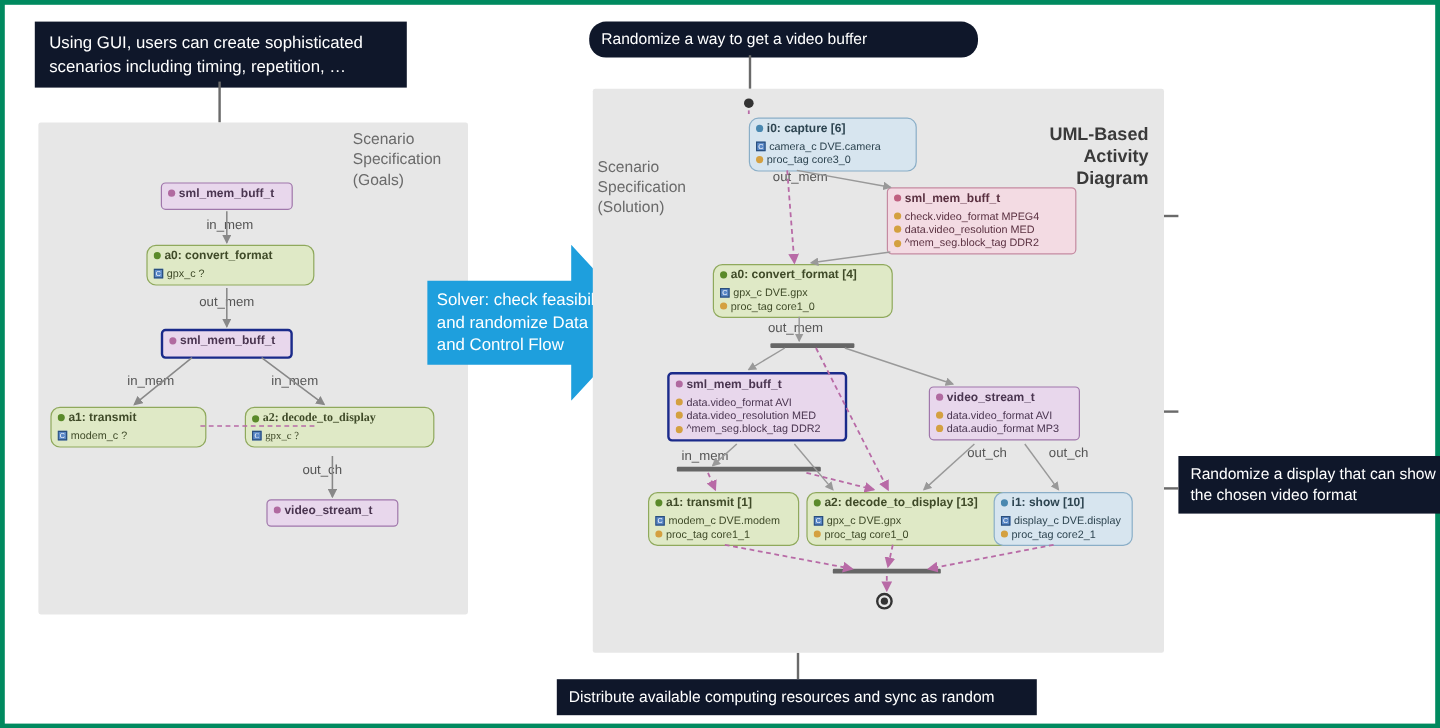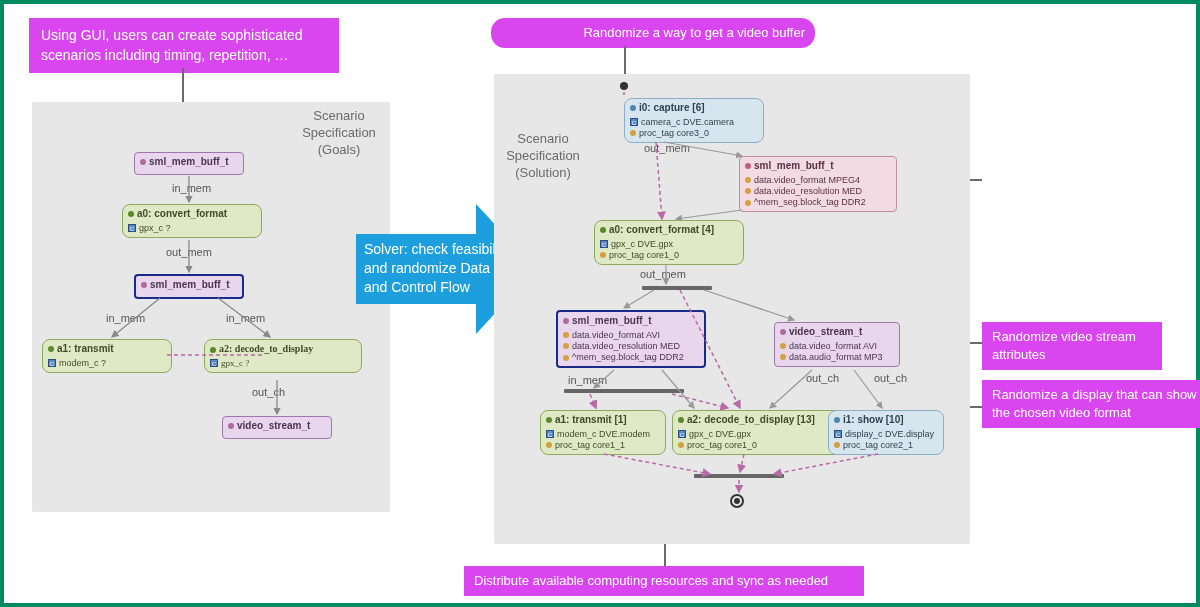--- a/index.html
+++ b/index.html
@@ -15,37 +15,37 @@
   }
   .frame {
     width: 1200px;
     height: 607px;
     border: 4px solid #008a5f;
     position: relative;
     background: #fff;
   }
   .callout {
     position: absolute;
-    background: #d946ef;
+    background: #0f172a;
     color: #fff;
     font-size: 14px;
     line-height: 1.4;
     padding: 8px 12px;
   }
   .callout.small { font-size: 13px; padding: 6px 10px; }
   .panel-bg {
     position: absolute;
     background: #e7e7e7;
     border-radius: 2px;
   }
   .panel-label {
     position: absolute;
     font-size: 13px;
     color: #6a6a6a;
-    text-align: center;
+    text-align: left;
     line-height: 1.3;
   }
   .uml-label {
     position: absolute;
     font-size: 15px;
     font-weight: bold;
     color: #3a3a3a;
     text-align: right;
     line-height: 1.2;
   }
@@ -90,39 +90,36 @@
 </style>
 </head>
 <body>
 <div class="frame">
 
 <div class="callout" style="left:25px; top:14px; width:310px;">
   <span>Using GUI, users can create sophisticated scenarios including timing, repetition, …</span>
 </div>
 <div class="leader v" style="left:178px; top:64px; height:34px;"></div>
 
-<div class="callout small" style="left:487px; top:14px; width:324px; text-align:right;border-radius:14px;">
+<div class="callout small" style="left:487px; top:14px; width:324px; text-align:left;border-radius:14px;">
   <span>Randomize a way to get a video buffer</span>
 </div>
 <div class="leader v" style="left:620px; top:42px; height:28px;"></div>
 
 <div class="leader" style="left:892px; top:175px; width:86px;"></div>
 
-<div class="callout small" style="left:978px; top:318px; width:180px;">
-  <span>Randomize video stream attributes</span>
-</div>
 <div class="leader" style="left:895px; top:338px; width:83px;"></div>
 
 <div class="callout small" style="left:978px; top:376px; width:228px;">
   <span>Randomize a display that can show the chosen video format</span>
 </div>
 <div class="leader" style="left:938px; top:402px; width:40px;"></div>
 
 <div class="callout small" style="left:460px; top:562px; width:400px;">
-  <span>Distribute available computing resources and sync as needed</span>
+  <span>Distribute available computing resources and sync as random</span>
 </div>
 <div class="leader v" style="left:660px; top:540px; height:22px;"></div>
 
 <div class="panel-bg" style="left:28px; top:98px; width:358px; height:410px;"></div>
 <div class="panel-label" style="left:290px; top:104px; width:90px;">
   <span style="white-space:pre-line;">Scenario Specification (Goals)</span>
 </div>
 
 <div class="node purple" style="left:130px; top:148px; width:110px; border-radius:4px;">
   <div class="title"><span class="bullet" style="background:#b06aa0;"></span><span>sml_mem_buff_t</span></div>
@@ -173,33 +170,36 @@
   <path d="M0,30 L120,30 L120,0 L180,65 L120,130 L120,100 L0,100 Z"></path>
 </svg>
 <div class="arrow-text" style="left:360px; top:236px; width:150px;">
   <span>Solver: check feasibility and randomize Data and Control Flow</span>
 </div>
 
 <div class="panel-bg" style="left:490px; top:70px; width:476px; height:470px;"></div>
 <div class="panel-label" style="left:494px; top:110px; width:90px; white-space:pre-line;">
   <span>Scenario Specification (Solution)</span>
 </div>
+<div class="uml-label" style="left:838px; top:100px; width:115px;">
+  <span>UML-Based Activity Diagram</span>
+</div>
 
 <div class="dot" style="left:616px; top:78px;"></div>
 
 <div class="node blue" style="left:578px; top:94px; width:140px;margin-left:42px;">
   <div class="title"><span class="bullet" style="background:#4a88b0;"></span><span>i0: capture [6]</span></div>
   <div class="row"><span class="sq">C</span><span>camera_c  DVE.camera</span></div>
   <div class="row"><span class="bullet" style="background:#d4a040;"></span><span>proc_tag  core3_0</span></div>
 </div>
 <div class="edge-lbl" style="left:640px; top:138px;">out_mem</div>
 
 <div class="node pink" style="left:735px; top:152px; width:158px; border-radius:4px;">
   <div class="title"><span class="bullet" style="background:#c06080;"></span><span>sml_mem_buff_t</span></div>
-  <div class="row"><span class="bullet" style="background:#d4a040;"></span><span>data.video_format    MPEG4</span></div>
+  <div class="row"><span class="bullet" style="background:#d4a040;"></span><span>check.video_format    MPEG4</span></div>
   <div class="row"><span class="bullet" style="background:#d4a040;"></span><span>data.video_resolution  MED</span></div>
   <div class="row"><span class="bullet" style="background:#d4a040;"></span><span>^mem_seg.block_tag  DDR2</span></div>
 </div>
 
 <div class="node green" style="left:590px; top:216px; width:150px;">
   <div class="title"><span class="bullet" style="background:#5a8a2a;"></span><span>a0: convert_format [4]</span></div>
   <div class="row"><span class="sq">C</span><span>gpx_c     DVE.gpx</span></div>
   <div class="row"><span class="bullet" style="background:#d4a040;"></span><span>proc_tag  core1_0</span></div>
 </div>
 <div class="edge-lbl" style="left:636px; top:264px;">out_mem</div>

